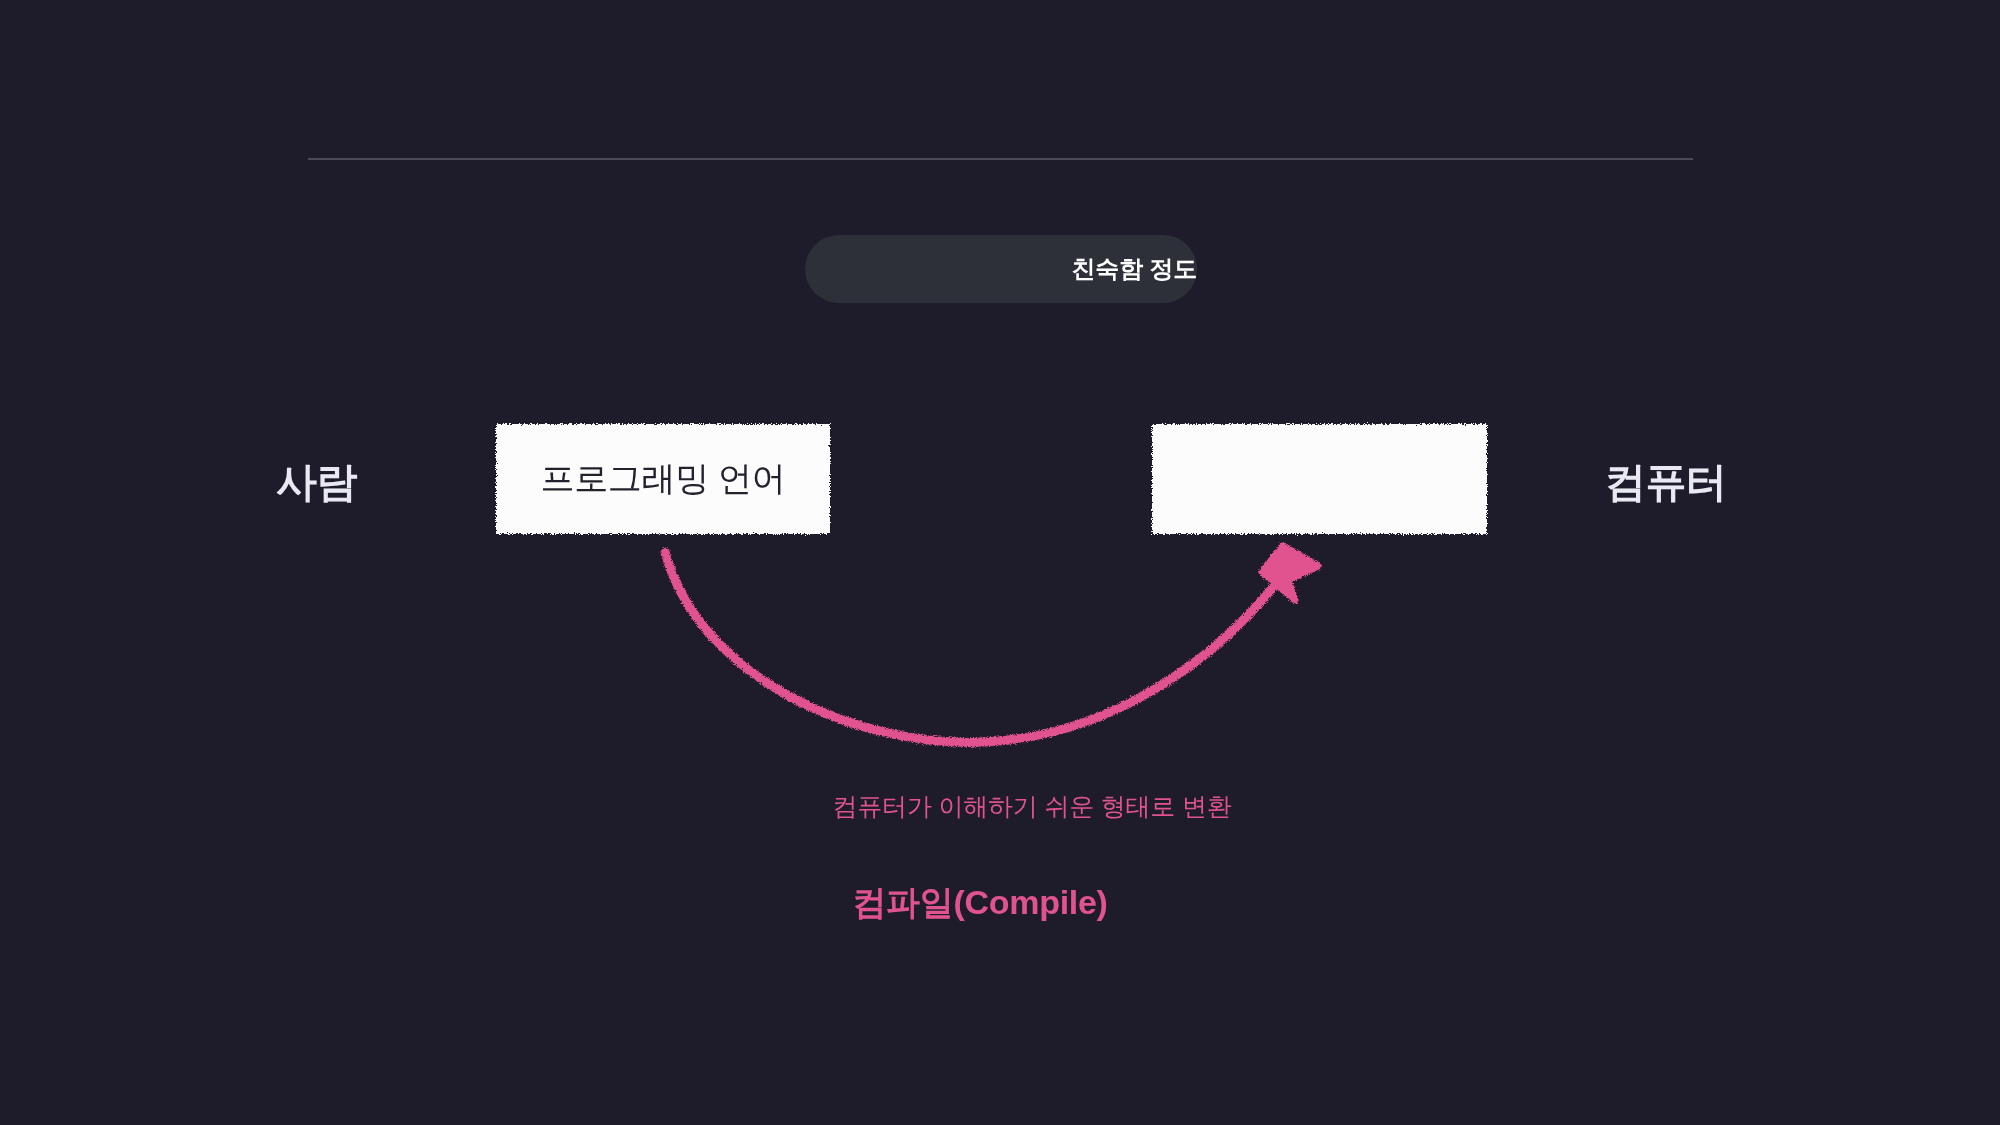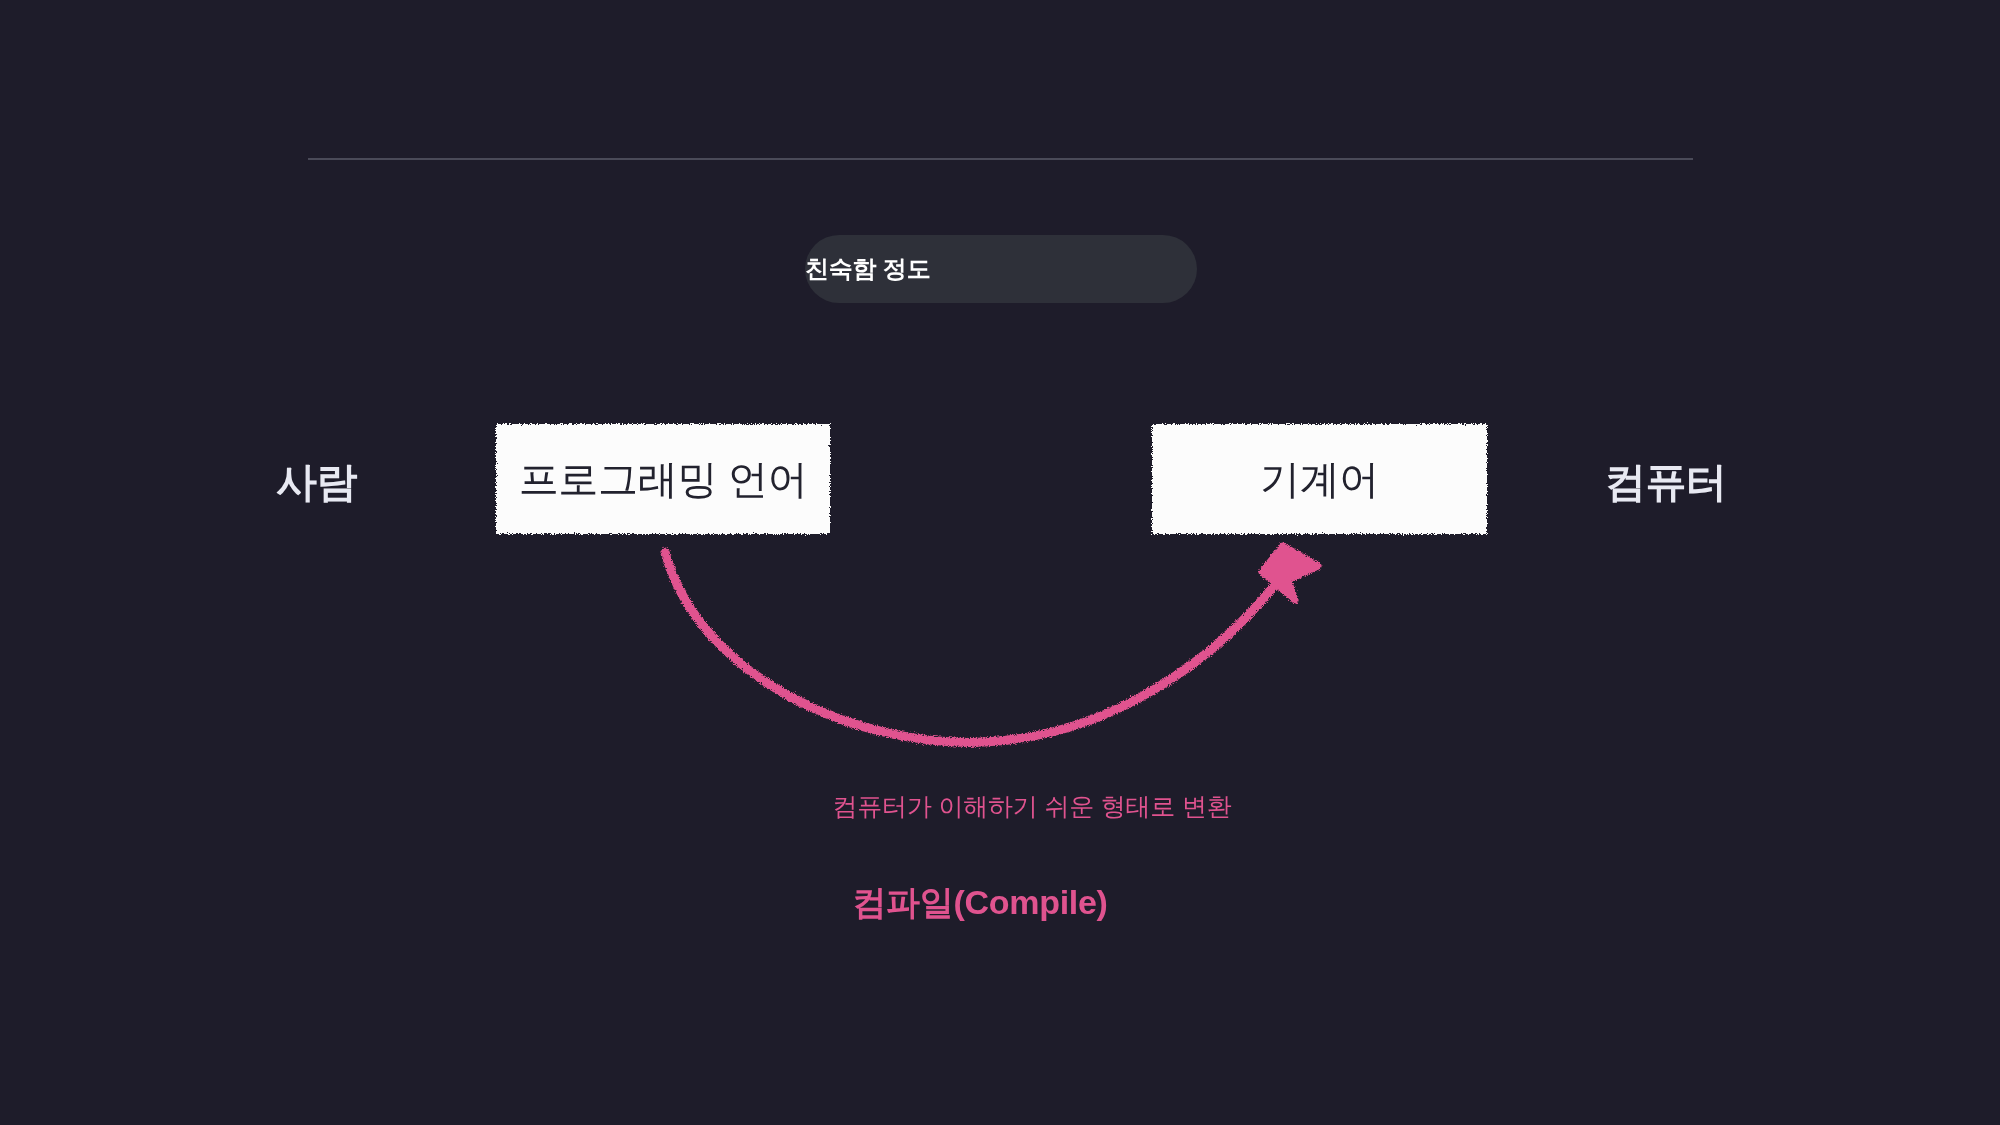--- a/index.html
+++ b/index.html
@@ -38,21 +38,21 @@
 
   
   #pill {
     position:absolute;
     left:805px; top:235px;
     width:392px; height:68px;
     background:#2e3039;
     border-radius:34px;
     display:flex;
     align-items:center;
-    justify-content:flex-start;
+    justify-content:flex-end;
   }
   #pill-label {
     color:#ffffff;
     font-size:24px;
     font-weight:700;
     letter-spacing:-0.2px;
   }
 
   
   #diagram {
@@ -76,21 +76,21 @@
 
   .node-box {
     position:absolute;
     display:flex;
     align-items:center;
     justify-content:center;
     background:transparent;
   }
   .node-text {
     color:#22222e;
-    font-size:40px;
+    font-size:34px;
     font-weight:400;
     letter-spacing:-0.3px;
     white-space:nowrap;
     position:relative;
     z-index:3;
   }
   #box-lang { left:496px; top:424px; width:334px; height:110px; }
   #box-mach { left:1152px; top:424px; width:335px; height:110px; }
 
   
@@ -170,23 +170,20 @@
       </g>
     </svg>
   </div>
 
   <div class="side-label" id="label-human">사람</div>
 
   <div class="node-box" id="box-lang">
     <span class="node-text">프로그래밍 언어</span>
   </div>
 
-  <div class="node-box" id="box-mach">
-    <span class="node-text">기계어</span>
-  </div>
 
   <div class="side-label" id="label-computer">컴퓨터</div>
 
   <div class="pink-caption" id="caption-convert">컴퓨터가 이해하기 쉬운 형태로 변환</div>
 
   <div class="pink-caption" id="caption-compile">컴파일(Compile)</div>
 
 </div>
 
 </body></html>

